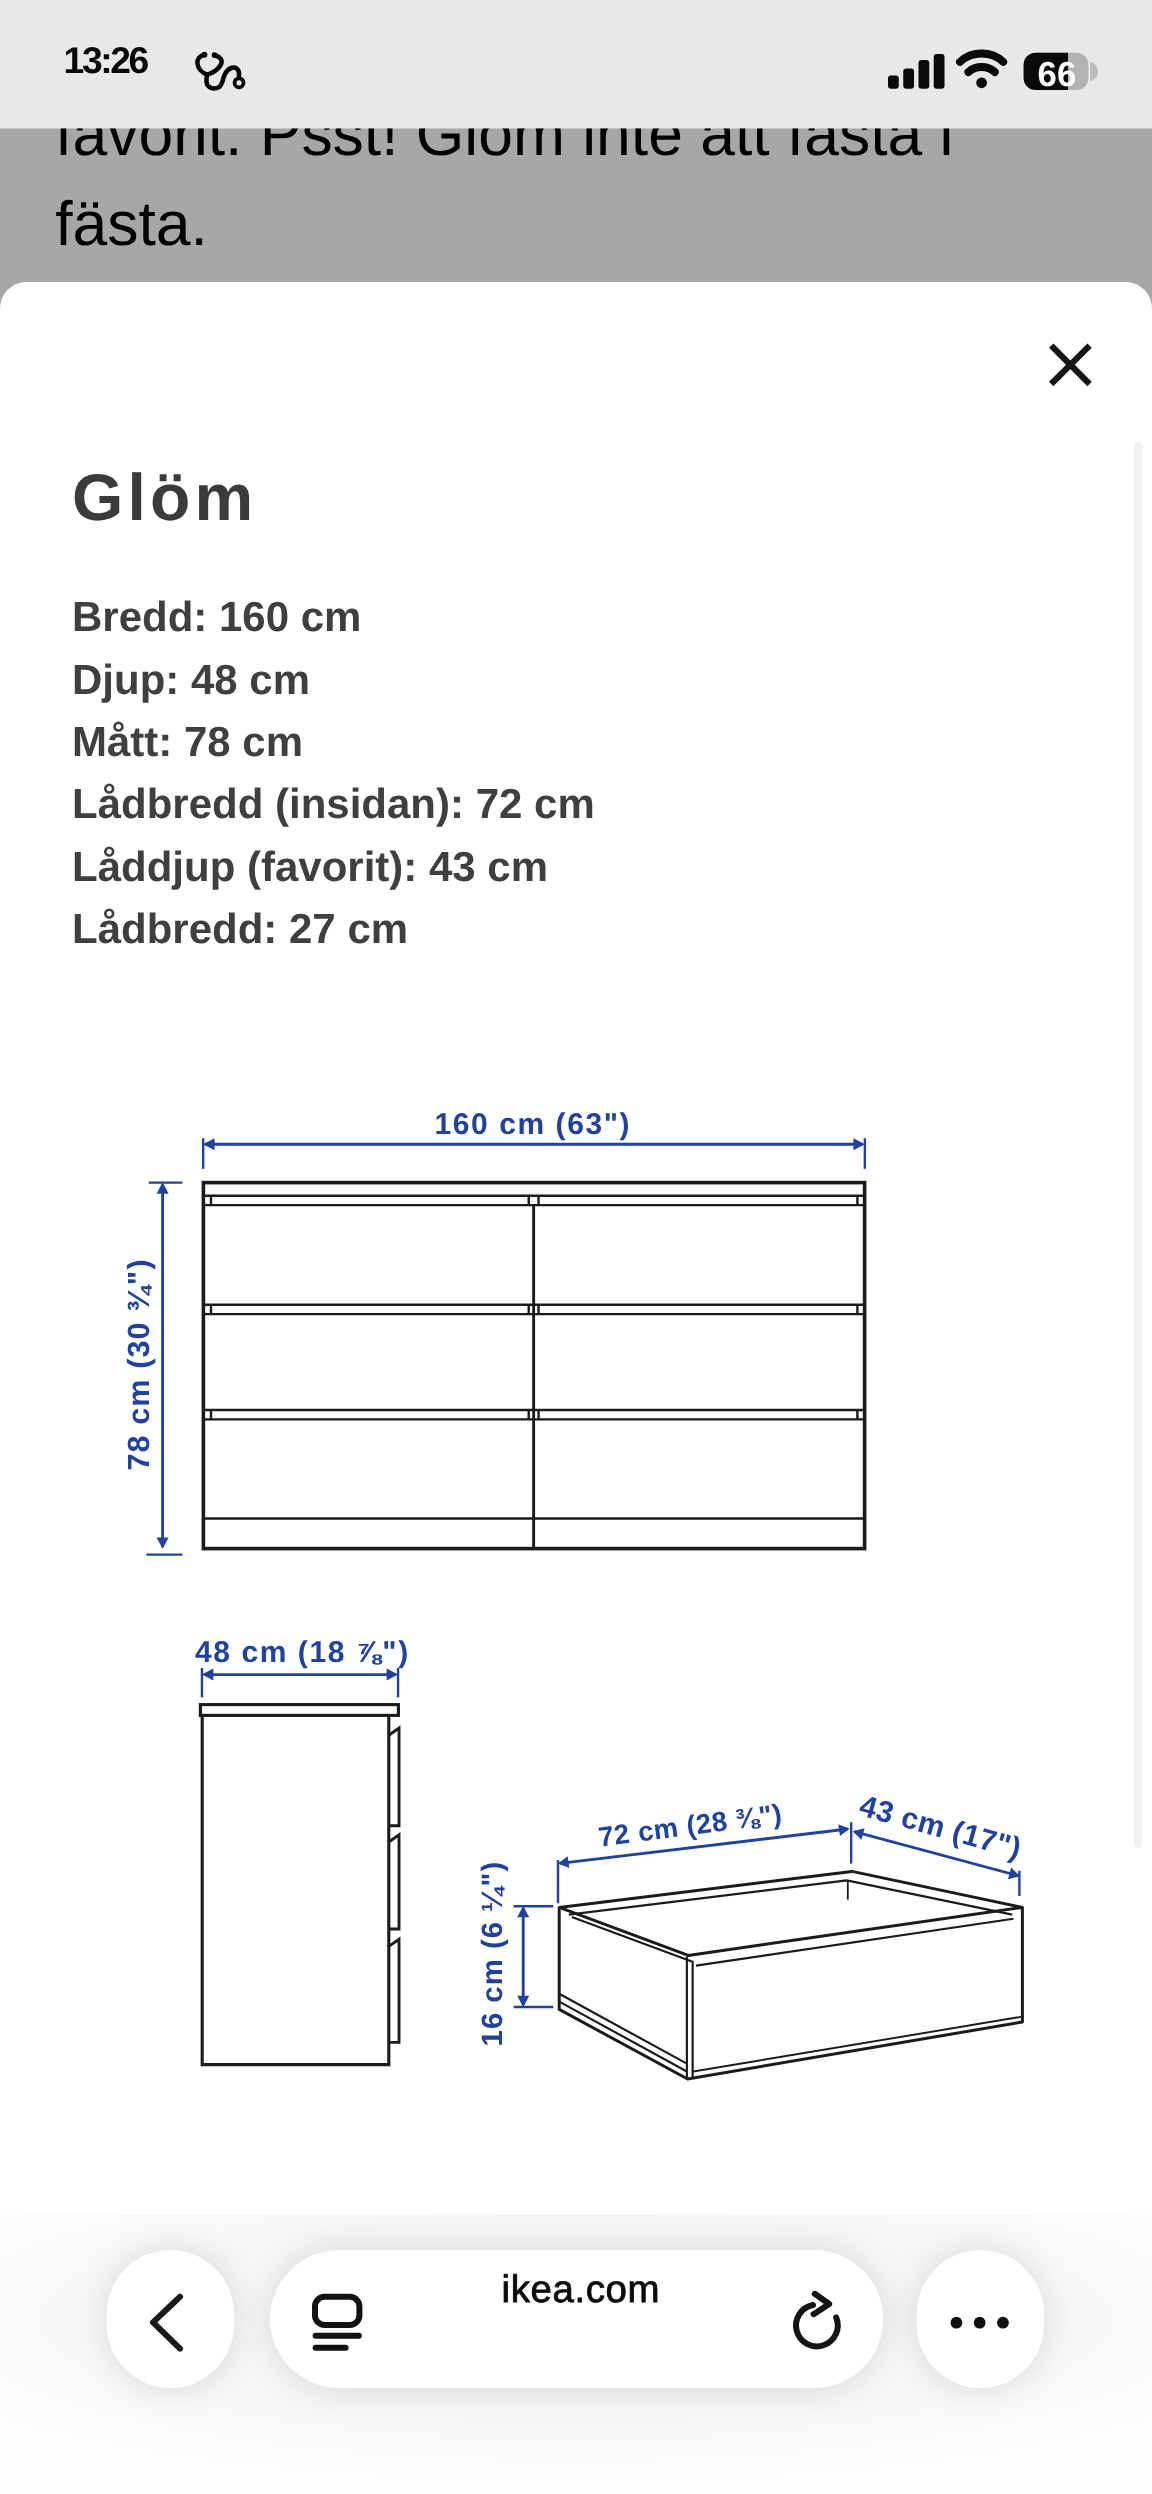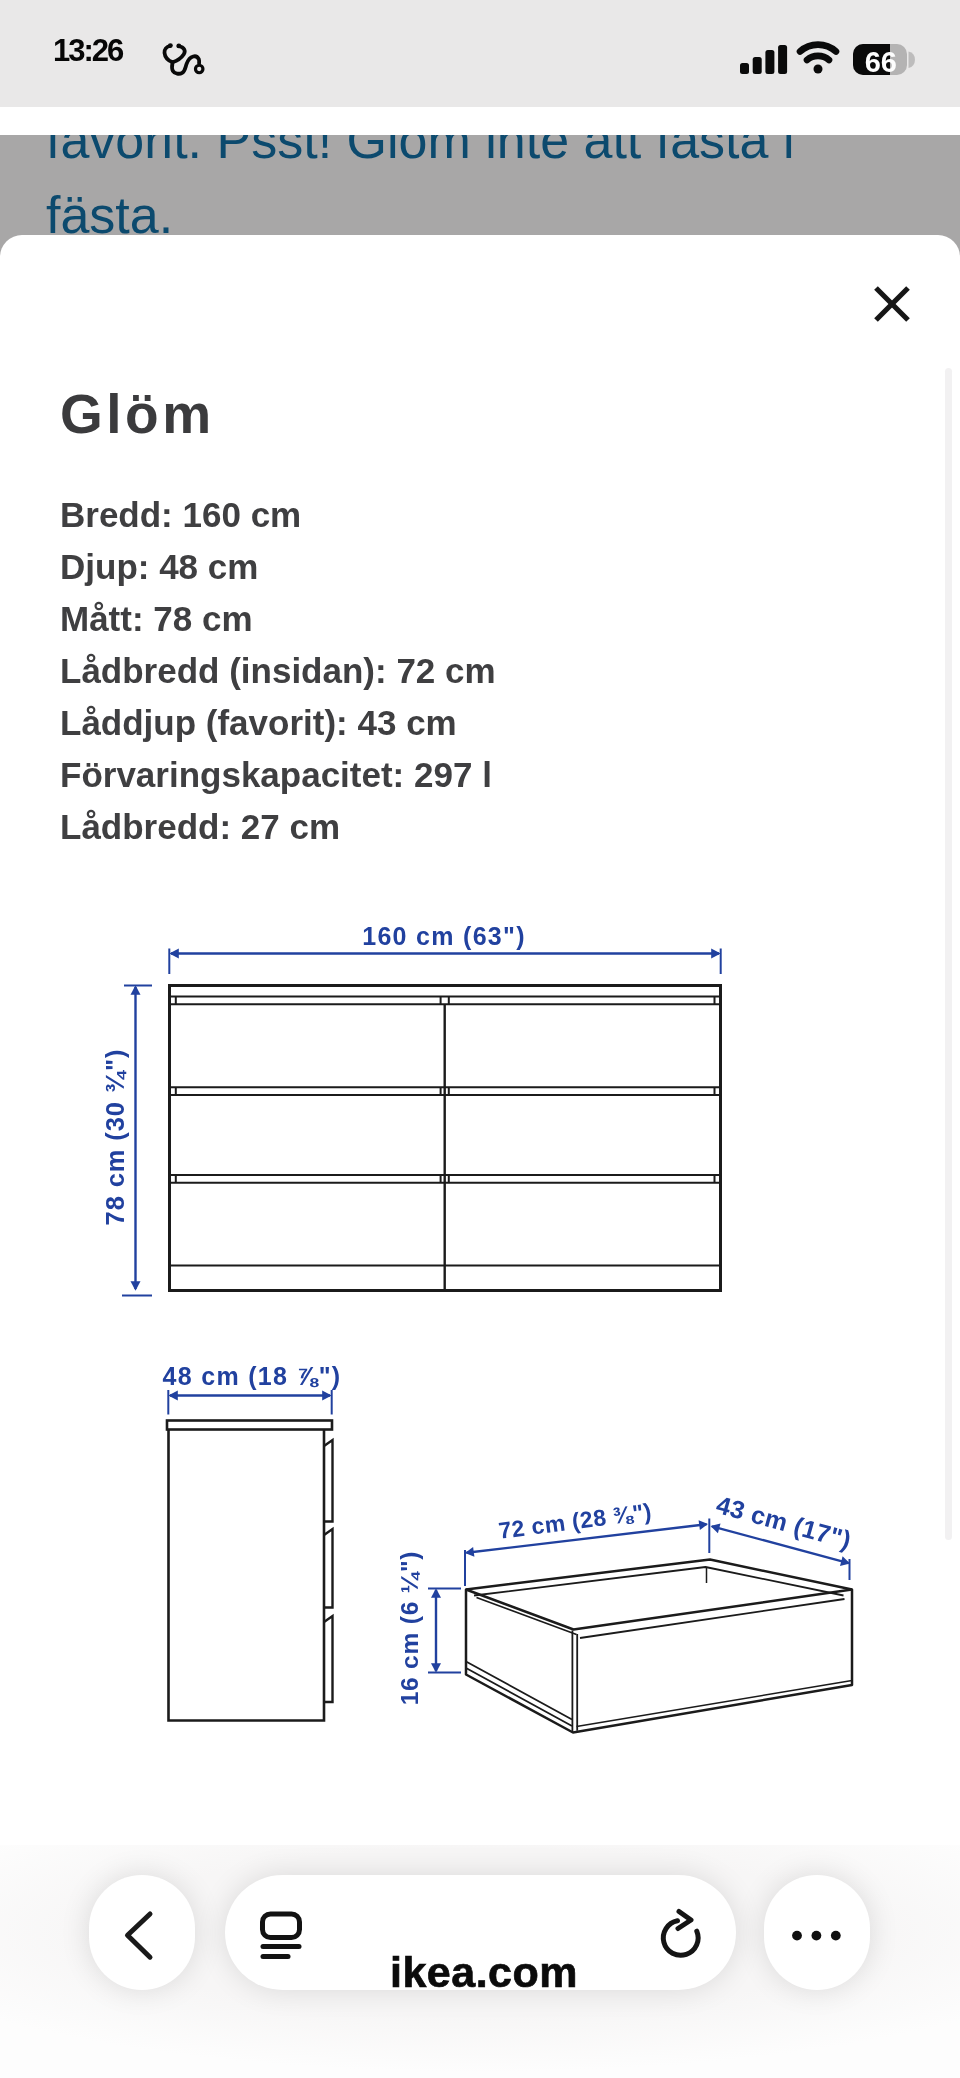--- a/index.html
+++ b/index.html
@@ -38,21 +38,21 @@
     <circle cx="88" cy="39" r="4.5" fill="#0a0a0a" stroke="none"></circle>
   </g>
   <g>
     <rect x="123" y="14" width="54" height="31" rx="10" fill="#b4b3b3"></rect>
     <path d="M133,14 h27 v31 h-27 a10,10 0 0 1 -10,-10 v-11 a10,10 0 0 1 10,-10 z" fill="#0a0a0a"></path>
     <path d="M178.5,21.5 a8.5,8.5 0 0 1 0,16.5 z" fill="#bdbcbc"></path>
     <text x="150.8" y="41.5" font-size="29" font-weight="700" fill="#fdfdfd" text-anchor="middle" font-family="Liberation Sans">66</text>
   </g>
 </svg>
 
-<div class="abs" style="left:0;top:107px;width:960px;height:165px;background:#a8a7a7;overflow:hidden;color:#0c4a6e;font-size:52px;margin-top:28px;">
+<div class="abs" style="left:0;top:107px;width:960px;height:165px;background:#a8a7a7;overflow:hidden;color:#000000;font-size:52px;">
 
   <div class="abs" style="left:46px;top:-25px;white-space:nowrap;">favorit. Psst! Glöm inte att fästa i</div>
 
   <div class="abs" style="left:46px;top:50px;">fästa.</div>
 </div>
 
 <div class="abs" style="left:0;top:235px;width:960px;height:1843px;background:#ffffff;border-radius:22px 22px 0 0;"></div>
 
 <svg class="abs" style="left:872px;top:284px;" width="40" height="40" viewBox="0 0 40 40">
   <g stroke="#161616" stroke-width="5.2" stroke-linecap="butt">
@@ -70,21 +70,20 @@
   <div><b>Bredd:</b> 160 cm</div>
 
   <div><b>Djup:</b> 48 cm</div>
 
   <div><b>Mått:</b> 78 cm</div>
 
   <div><b>Lådbredd (insidan):</b> 72 cm</div>
 
   <div><b>Låddjup (favorit):</b> 43 cm</div>
 
-  <div><b>Förvaringskapacitet:</b> 297 l</div>
 
   <div><b>Lådbredd:</b> 27 cm</div>
 </div>
 
 <svg class="abs" style="left:0;top:870px;" width="960" height="940" viewBox="0 870 960 940">
   <g fill="none" stroke="#1b1b1b">
 
     <rect x="169.5" y="985.5" width="551" height="305" stroke-width="3"></rect>
 
     <g stroke-width="2">
@@ -218,21 +217,21 @@
 <div class="abs" style="left:225px;top:1875px;width:511px;height:115px;background:#fff;border-radius:58px;box-shadow:0 0 30px rgba(0,0,0,0.12);"></div>
 
 <svg class="abs" style="left:256px;top:1905px;" width="50" height="60" viewBox="0 0 50 60">
   <g stroke="#121212" fill="none" stroke-width="5" stroke-linecap="round">
     <rect x="6.5" y="9" width="37" height="23.5" rx="8"></rect>
     <line x1="7" y1="41.5" x2="43" y2="41.5"></line>
     <line x1="7" y1="51.5" x2="32" y2="51.5"></line>
   </g>
 </svg>
 
-<div class="abs" style="left:334px;top:1915px;width:300px;height:115px;display:flex;align-items:center;justify-content:center;font-size:43px;color:#0b0b0b;font-weight:700;letter-spacing:0.5px;-webkit-text-stroke:0.7px #0b0b0b;">ikea.com</div>
+<div class="abs" style="left:334px;top:1850px;width:300px;height:115px;display:flex;align-items:center;justify-content:center;font-size:32px;color:#0b0b0b;font-weight:400;letter-spacing:0.5px;-webkit-text-stroke:0.7px #0b0b0b;">ikea.com</div>
 
 <svg class="abs" style="left:658px;top:1908px;" width="50" height="52" viewBox="0 0 50 52">
   <g stroke="#151515" fill="none" stroke-width="5">
     <path d="M19.5,12.8 A17.4,17.4 0 1 0 38.8,23.2" stroke-linecap="round"></path>
     <path d="M21,3.5 L33,12 L20,20.5" stroke-linejoin="round" stroke-linecap="round"></path>
   </g>
 </svg>
 
 <div class="abs" style="left:764px;top:1875px;width:106px;height:115px;background:#fff;border-radius:55px;box-shadow:0 0 30px rgba(0,0,0,0.12);"></div>
 

